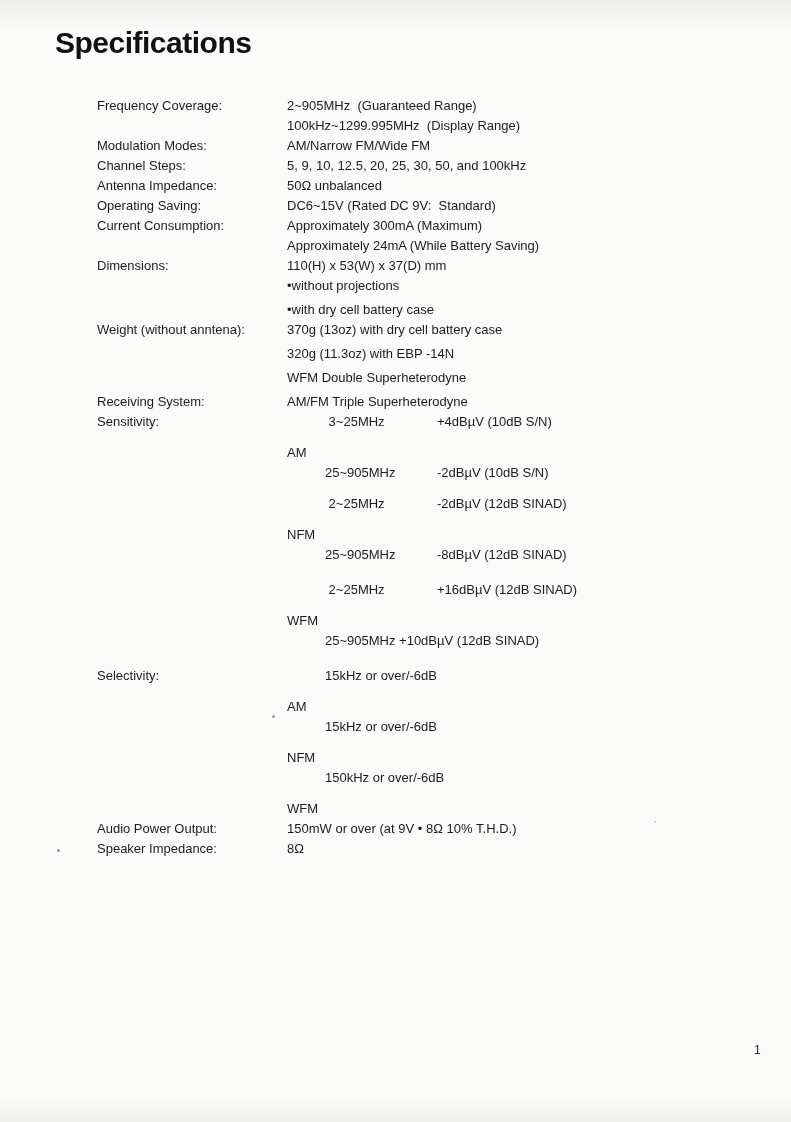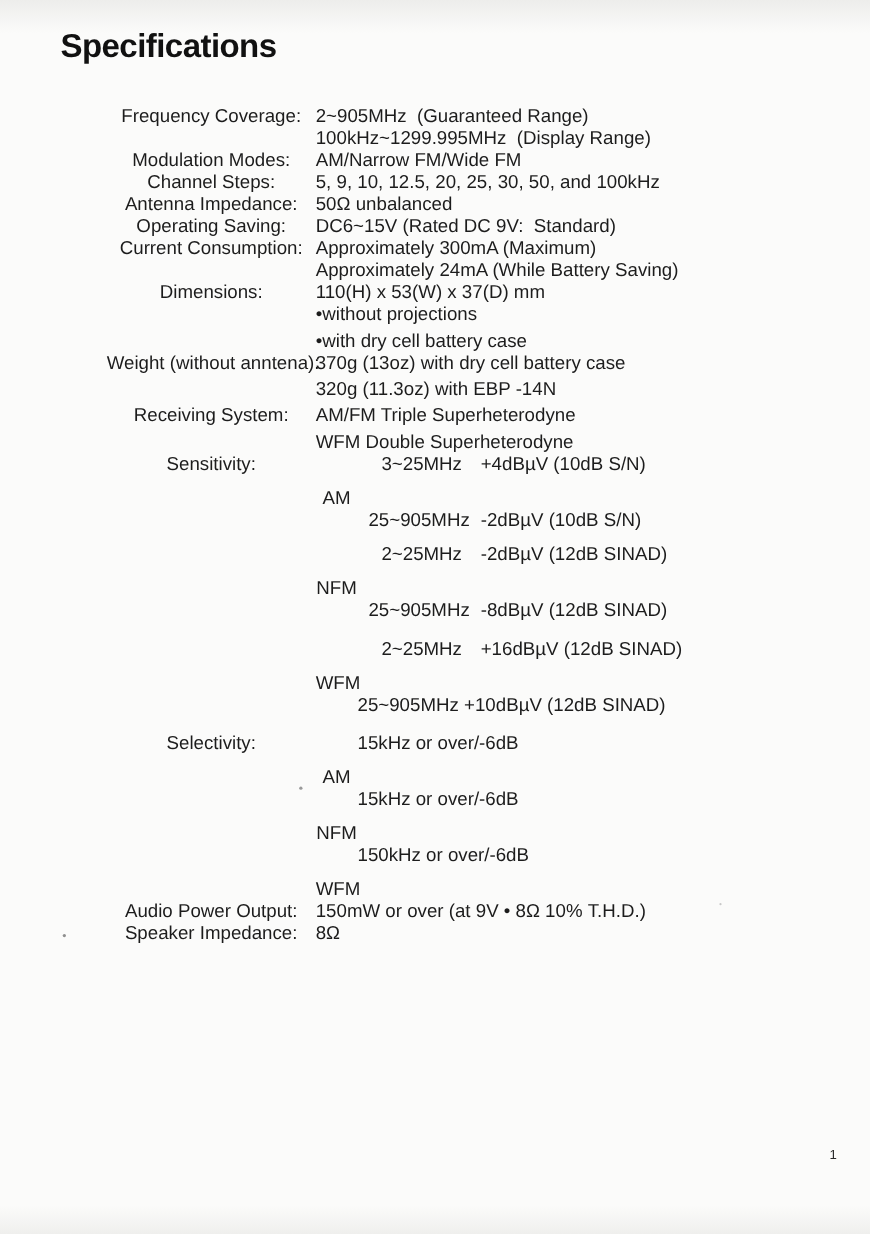--- a/index.html
+++ b/index.html
@@ -4,39 +4,38 @@
 <style>
   html,body{margin:0;padding:0;background:#e9e9e7;}
   .page{
     position:relative;
     width:791px;height:1122px;
     margin:0 auto;
     background:#fbfbfa;
     font-family:"Liberation Sans", sans-serif;
     color:#1c1c1c;
     overflow:hidden;
-    text-align:center;
   }
   .page::before{
     content:"";position:absolute;left:0;top:0;right:0;height:30px;
     background:linear-gradient(#ededeb, rgba(237,237,235,0));
     pointer-events:none;
   }
   .page::after{
     content:"";position:absolute;left:0;bottom:0;right:0;height:26px;
     background:linear-gradient(rgba(236,236,234,0), #efefed);
     pointer-events:none;
   }
   .title{
     position:absolute;left:55px;top:26px;margin:0;
     font-size:30px;font-weight:700;letter-spacing:-0.5px;color:#111;
   }
   .spec-list{
     position:absolute;left:97px;top:96px;width:640px;
-    font-size:17px;line-height:20px;
+    font-size:13px;line-height:20px;
   }
   .spec-row{display:flex;align-items:flex-start;}
   .spec-row.gap{margin-top:4px;}
   .spec-label{flex:0 0 190px;width:190px;white-space:pre;}
   .spec-value{display:flex;white-space:pre;}
   .col{display:inline-block;white-space:pre;}
   .c0{width:38px;flex:0 0 38px;margin-top:31px;}
   .c1{min-width:112px;}
   .page-number{
     position:absolute;left:754px;top:1043px;
@@ -101,26 +100,26 @@
     </div>
       <div class="spec-row">
       <div class="spec-label">Weight (without anntena):</div>
       <div class="spec-value">370g (13oz) with dry cell battery case</div>
     </div>
       <div class="spec-row gap">
       <div class="spec-label"></div>
       <div class="spec-value">320g (11.3oz) with EBP -14N</div>
     </div>
       <div class="spec-row gap">
+      <div class="spec-label"></div>
+      <div class="spec-value">WFM Double Superheterodyne</div>
+    </div>
+      <div class="spec-row gap">
       <div class="spec-label">Receiving System:</div>
       <div class="spec-value">AM/FM Triple Superheterodyne</div>
-    </div>
-      <div class="spec-row gap">
-      <div class="spec-label"></div>
-      <div class="spec-value">WFM Double Superheterodyne</div>
     </div>
       <div class="spec-row">
       <div class="spec-label">Sensitivity:</div>
       <div class="spec-value"><span class="col c0">AM</span><span class="col c1"> 3~25MHz</span><span class="col c2">+4dBµV (10dB S/N)</span></div>
     </div>
       <div class="spec-row">
       <div class="spec-label"></div>
       <div class="spec-value"><span class="col c0"></span><span class="col c1">25~905MHz</span><span class="col c2">-2dBµV (10dB S/N)</span></div>
     </div>
       <div class="spec-row">

